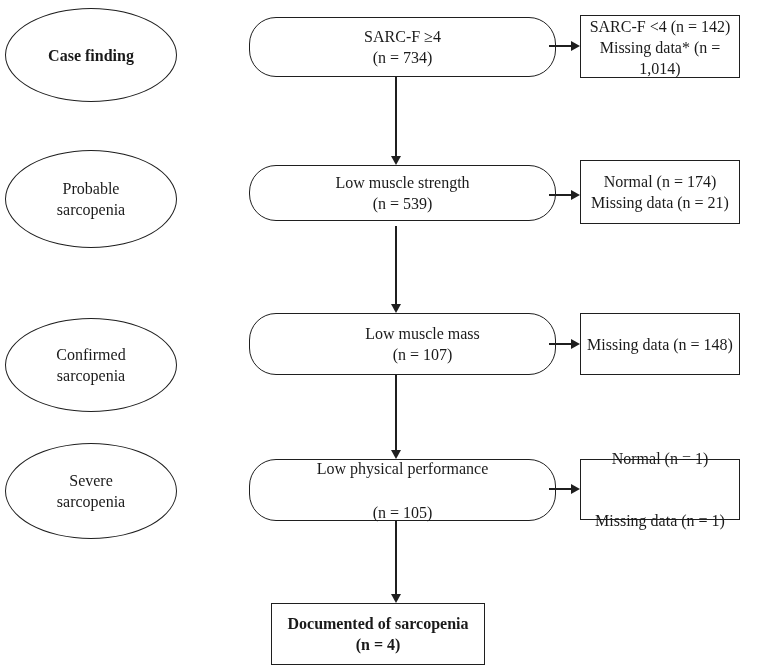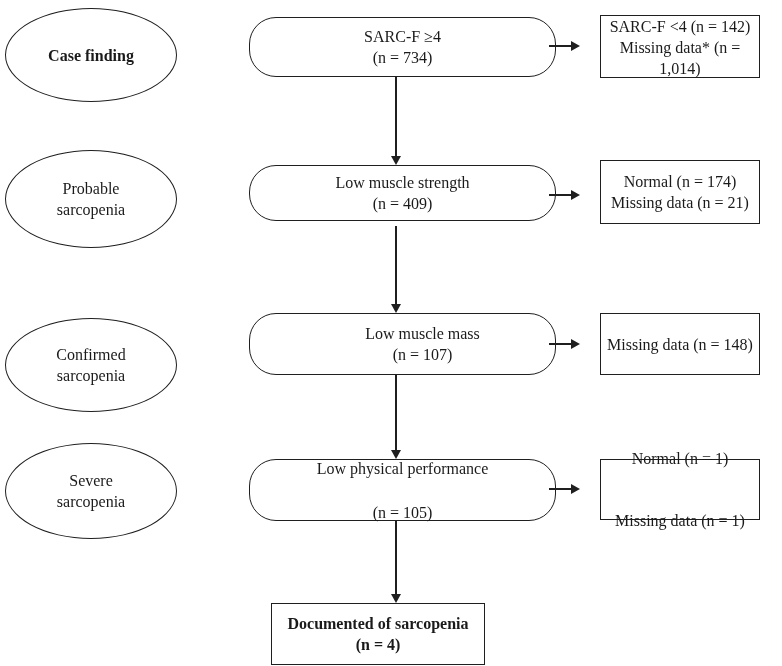--- a/index.html
+++ b/index.html
@@ -37,21 +37,21 @@
     border: 1.6px solid #1f1f1f;
     display: flex;
     flex-direction: column;
     align-items: center;
     justify-content: center;
     text-align: center;
     box-sizing: border-box;
     background: #ffffff;
   }
   .main-box { left: 249px; width: 307px; border-radius: 27px; }
-  .side-box { left: 580px; width: 160px; margin-left: 20px; }
+  .side-box { left: 580px; width: 160px; }
   .arrow-v {
     position: absolute;
     width: 12px;
     display: flex;
     flex-direction: column;
     align-items: center;
   }
   .arrow-v .shaft { width: 1.6px; background: #1f1f1f; flex: 1; }
   .arrow-v .head {
     width: 0; height: 0;
@@ -99,21 +99,21 @@
     <div class="shaft"></div>
     <div class="head"></div>
   </div>
 
   <div class="ellipse" style="top:150px; height:98px;">
     <div class="line">Probable</div>
     <div class="line">sarcopenia</div>
   </div>
   <div class="box main-box" style="top:165px; height:56px;">
     <div class="line">Low muscle strength</div>
-    <div class="line">(n = 409)</div>
+    <div class="line">(n = 539)</div>
   </div>
   <div class="box side-box" style="top:160px; height:64px;">
     <div class="line">Normal (n = 174)</div>
     <div class="line">Missing data (n = 21)</div>
   </div>
   <div class="arrow-h" style="left:549px; top:189px; width:31px;">
     <div class="shaft"></div>
     <div class="head"></div>
   </div>
   <div class="arrow-v" style="left:390px; top:226px; height:87px;">

